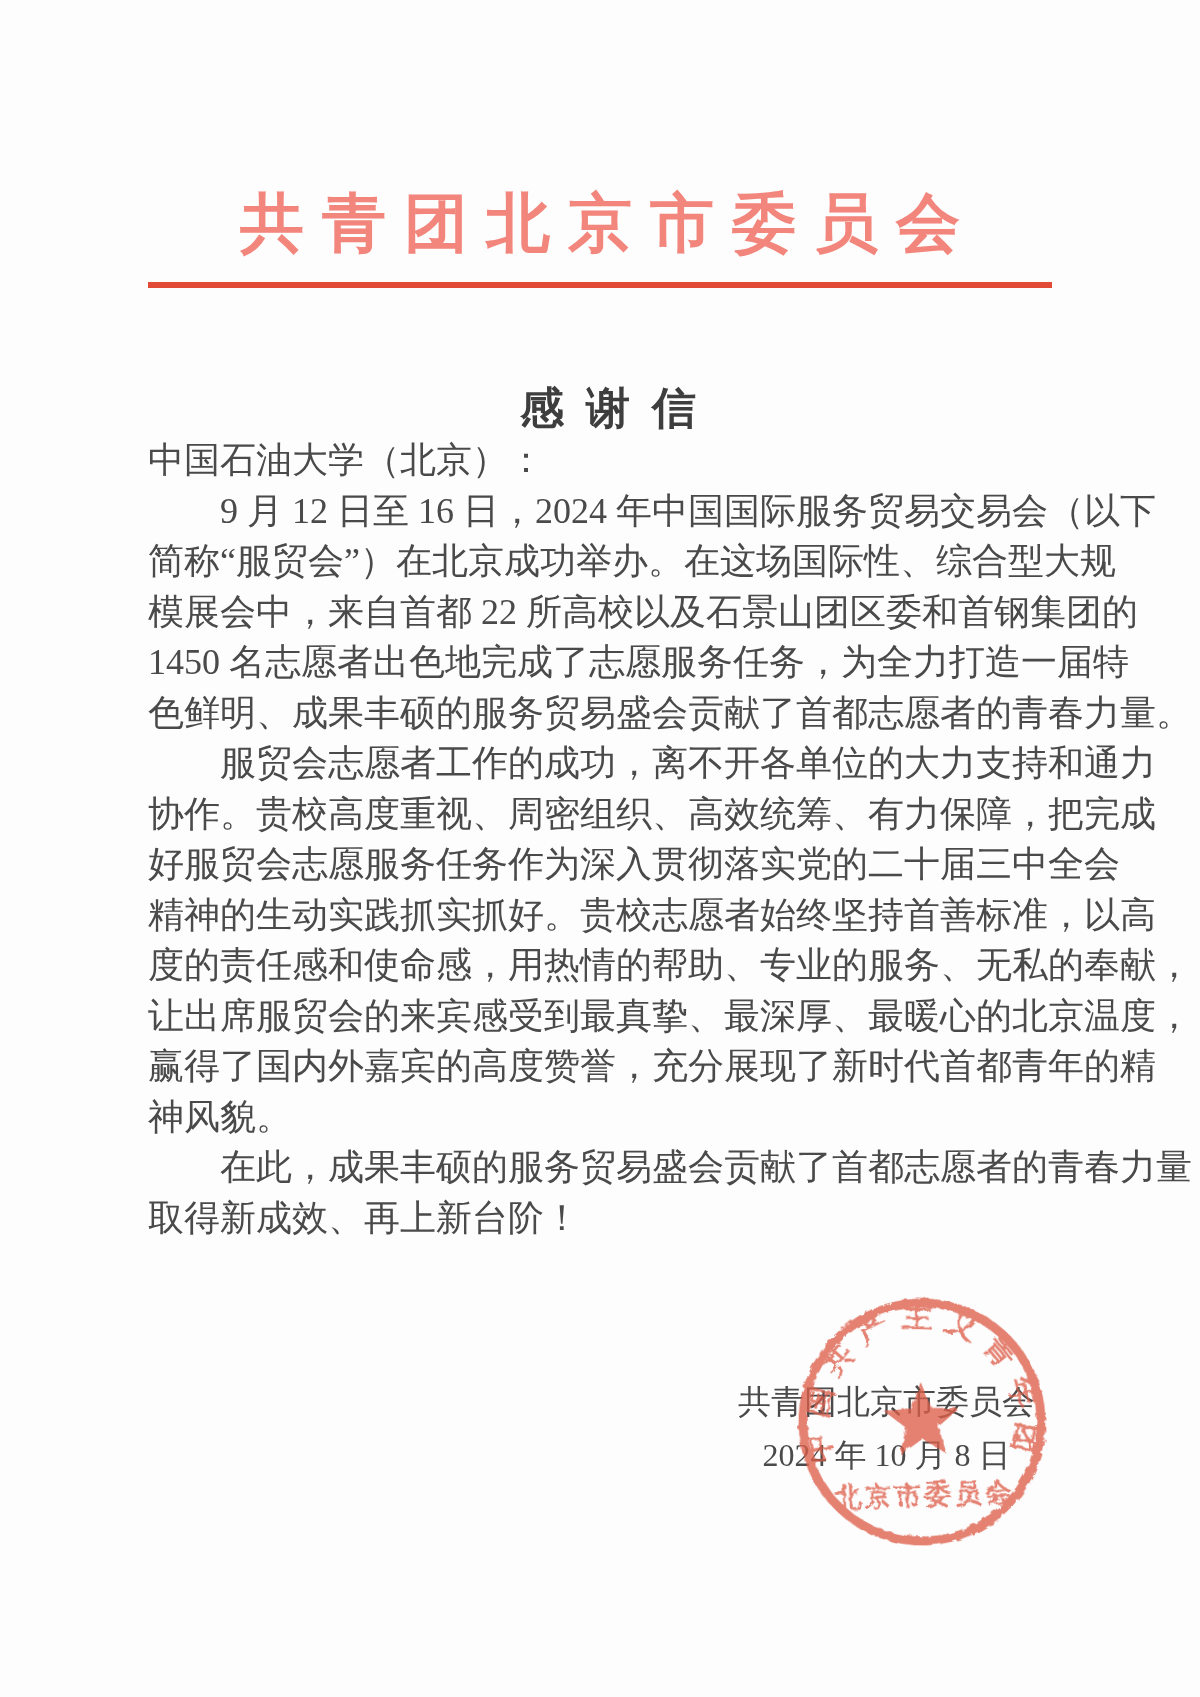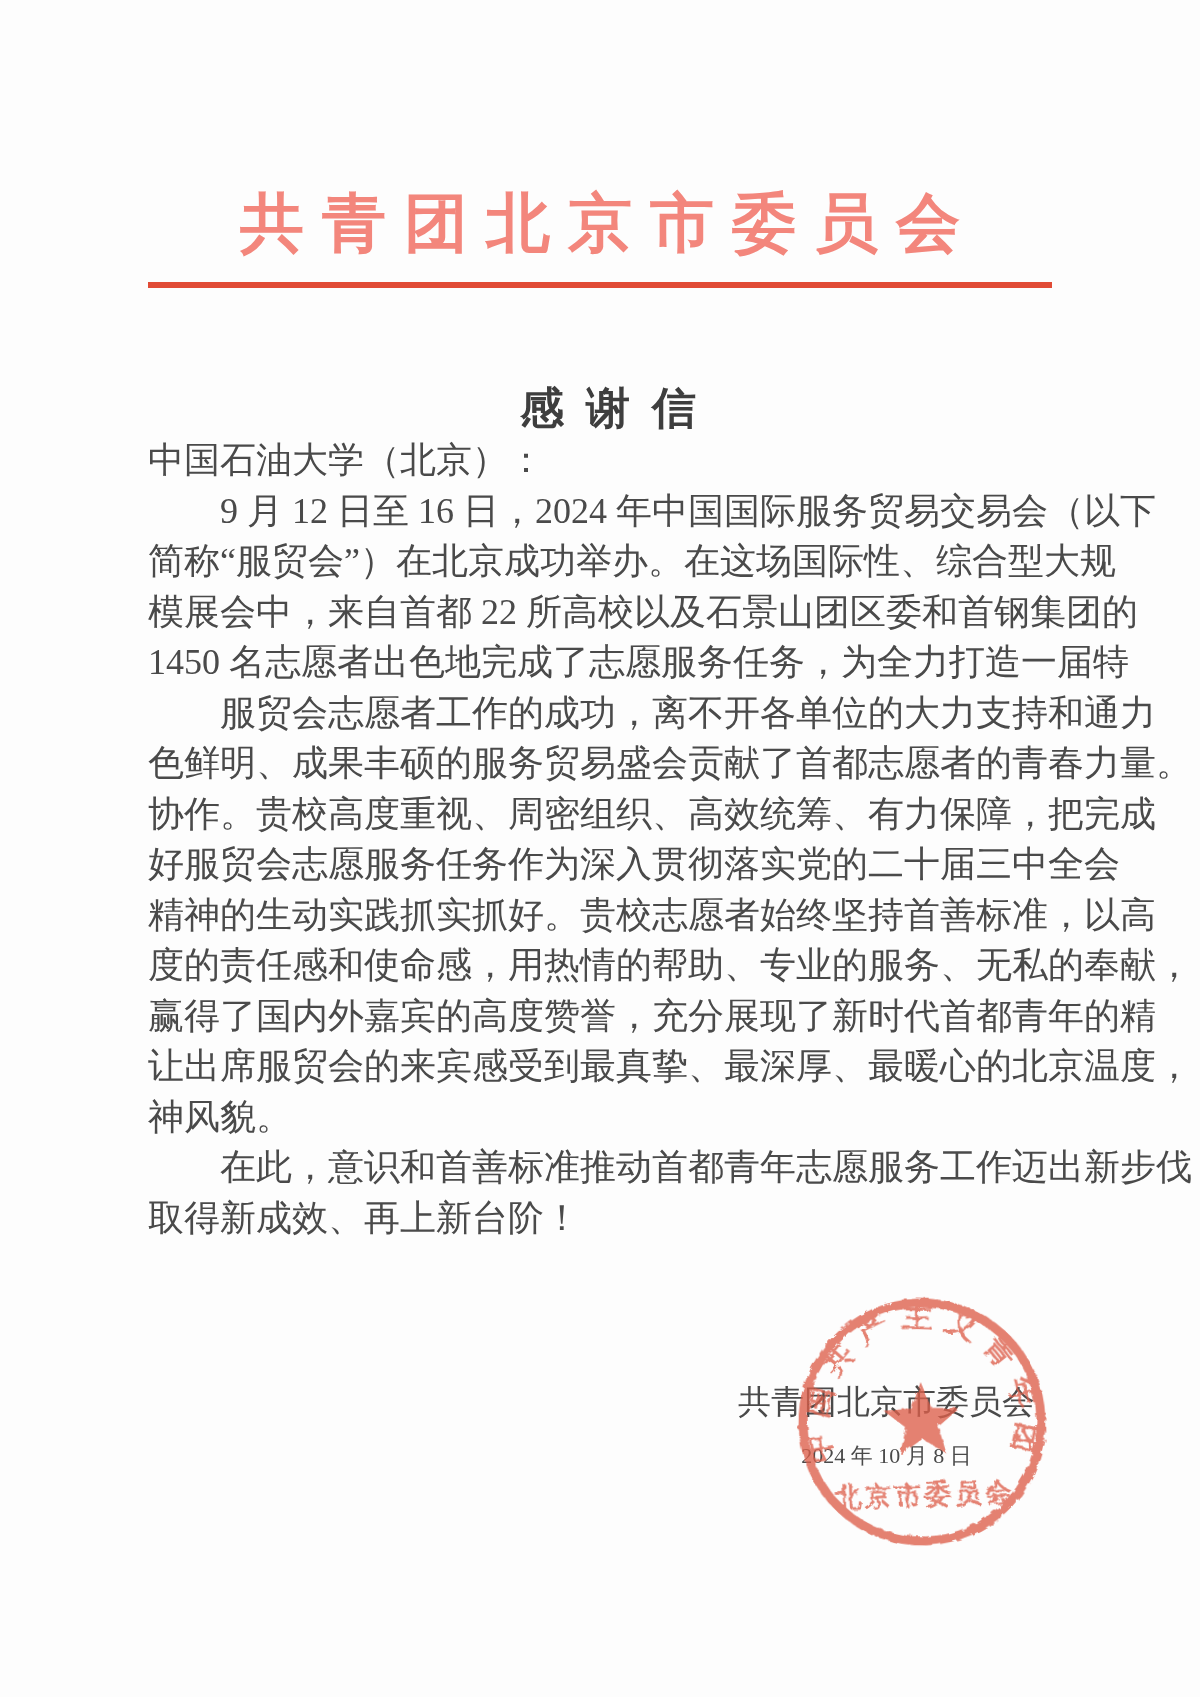--- a/index.html
+++ b/index.html
@@ -86,21 +86,21 @@
     right: 165px;
     text-align: center;
     color: var(--body-ink, #4a4a4a);
   }
   .sign-name {
     font-size: 33px;
     line-height: 53px;
     white-space: nowrap;
   }
   .sign-date {
-    font-size: 22px;
+    font-size: 32px;
     line-height: 53px;
     white-space: nowrap;
   }
 
   
   .stamp {
     position: absolute;
     left: 794px;
     top: 1294px;
     width: 256px;
@@ -124,30 +124,30 @@
   <div class="red-rule"></div>
 
   <h1 class="title">感谢信</h1>
 
   <div class="body-block">
     <div class="line no-stretch">中国石油大学（北京）：</div>
     <div class="line">　　9 月 12 日至 16 日，2024 年中国国际服务贸易交易会（以下</div>
     <div class="line">简称“服贸会”）在北京成功举办。在这场国际性、综合型大规</div>
     <div class="line">模展会中，来自首都 22 所高校以及石景山团区委和首钢集团的</div>
     <div class="line">1450 名志愿者出色地完成了志愿服务任务，为全力打造一届特</div>
+    <div class="line">色鲜明、成果丰硕的服务贸易盛会贡献了首都志愿者的青春力量。</div>
     <div class="line">　　服贸会志愿者工作的成功，离不开各单位的大力支持和通力</div>
-    <div class="line">色鲜明、成果丰硕的服务贸易盛会贡献了首都志愿者的青春力量。</div>
     <div class="line">协作。贵校高度重视、周密组织、高效统筹、有力保障，把完成</div>
     <div class="line">好服贸会志愿服务任务作为深入贯彻落实党的二十届三中全会</div>
     <div class="line">精神的生动实践抓实抓好。贵校志愿者始终坚持首善标准，以高</div>
     <div class="line">度的责任感和使命感，用热情的帮助、专业的服务、无私的奉献，</div>
+    <div class="line">让出席服贸会的来宾感受到最真挚、最深厚、最暖心的北京温度，</div>
     <div class="line">赢得了国内外嘉宾的高度赞誉，充分展现了新时代首都青年的精</div>
-    <div class="line">让出席服贸会的来宾感受到最真挚、最深厚、最暖心的北京温度，</div>
     <div class="line no-stretch">神风貌。</div>
-    <div class="line">　　在此，意识和首善标准推动首都青年志愿服务工作迈出新步伐</div>
+    <div class="line">　　在此，成果丰硕的服务贸易盛会贡献了首都志愿者的青春力量</div>
     <div class="line no-stretch">取得新成效、再上新台阶！</div>
   </div>
 
   <div class="sign-block">
     <div class="sign-name">共青团北京市委员会</div>
     <div class="sign-date">2024 年 10 月 8 日</div>
   </div>
 
   <svg class="stamp" viewBox="0 0 256 256" xmlns="http://www.w3.org/2000/svg">
     <defs>

